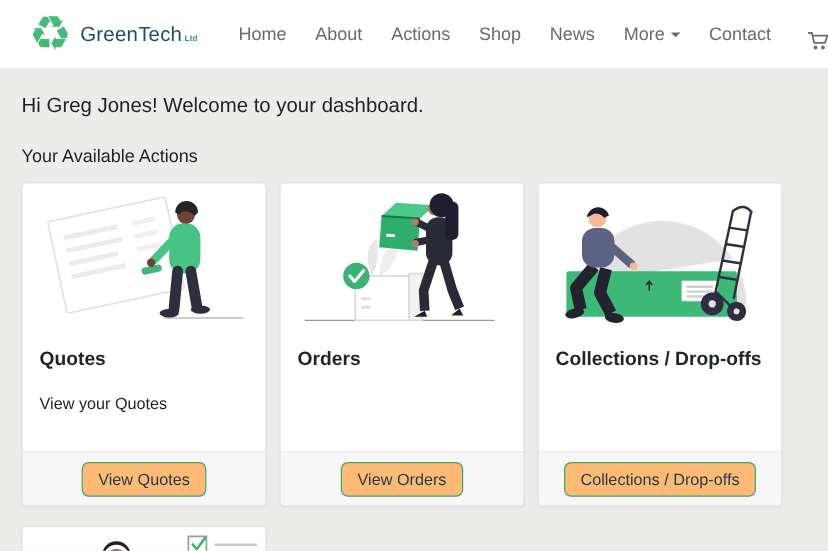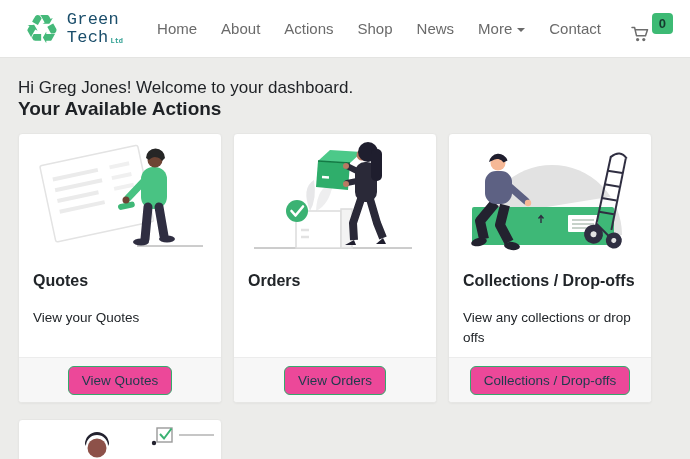--- a/index.html
+++ b/index.html
@@ -22,21 +22,21 @@
     padding: 0 24px;
   }
   .brand { display: flex; align-items: center; cursor: pointer; }
   .recycle-glyph {
     font-size: 40px;
     line-height: 40px;
     color: #45b97a;
     margin-right: 7px;
     font-family: "DejaVu Sans", sans-serif;
   }
-  .brand-text { display: flex; flex-direction: column; font-family: Liberation Mono, monospace; }
+  .brand-text { display: flex; flex-direction: row; }
   .brand-line {
     font-size: 17px;
     line-height: 18px;
     font-weight: 500;
     color: #1b4e6b;
     letter-spacing: 0.2px;
   }
   .brand-line2-wrap { display: flex; align-items: flex-end; }
   .brand-suffix {
     font-size: 7px;
@@ -86,21 +86,21 @@
     display: flex;
     align-items: center;
     justify-content: center;
     margin-left: 2px;
     margin-top: -2px;
   }
 
   
   .main { padding: 20px 18px 0 18px; }
   .greeting { font-size: 17px; font-weight: 400; color: #1e2125; }
-  .section-title { font-size: 19px; font-weight: 700; color: #1e2125; }
+  .section-title { font-size: 15px; font-weight: 400; color: #1e2125; margin-top: 24px; }
 
   .cards-row { display: flex; gap: 11px; margin-top: 13px; }
   .card {
     width: 204px;
     height: 270px;
     background: #ffffff;
     border: 1px solid #e6e6e4;
     border-radius: 4px;
     box-shadow: 0 1px 2px rgba(0,0,0,0.04);
     display: flex;
@@ -121,21 +121,21 @@
   .card-footer {
     background: #f7f7f7;
     border-top: 1px solid #ececec;
     height: 45px;
     display: flex;
     align-items: center;
     justify-content: center;
     flex: 0 0 auto;
   }
   .green-btn {
-    background: #ec4899;
+    background: #fdba74;
     border: 1px solid #36a96c;
     border-radius: 6px;
     color: #1d3b4c;
     font-size: 13.5px;
     font-family: "Liberation Sans", sans-serif;
     padding: 6px 13px;
     cursor: pointer;
     white-space: nowrap;
   }
 
@@ -295,21 +295,20 @@
           <ellipse cx="57" cy="109" rx="8" ry="4" fill="#23222f" transform="rotate(8 57 109)"></ellipse>
           <path d="M55 50 L71 64" stroke="#5d6183" stroke-width="7" stroke-linecap="round"></path>
           <circle cx="73" cy="66" r="3.2" fill="#f6b896"></circle>
           <rect x="30" y="34" width="27" height="33" rx="11" fill="#5d6183"></rect>
           <circle cx="43" cy="26" r="7.5" fill="#f6b896"></circle>
           <path d="M34 25 a9.5 9.5 0 0 1 18.5 -1.5 l-4 2 a7.5 7.5 0 0 0 -11 -2 z" fill="#1f1e2e"></path>
         </svg>
       </div>
       <div class="card-body">
         <div class="card-title">Collections / Drop-offs</div>
-        <div class="card-desc">View any collections or drop offs</div>
       </div>
       <div class="card-footer">
         <button class="green-btn">Collections / Drop-offs</button>
       </div>
     </div>
 
   </div>
 
   <div class="partial-card">
     <svg width="204" height="60" viewBox="0 0 204 60">

